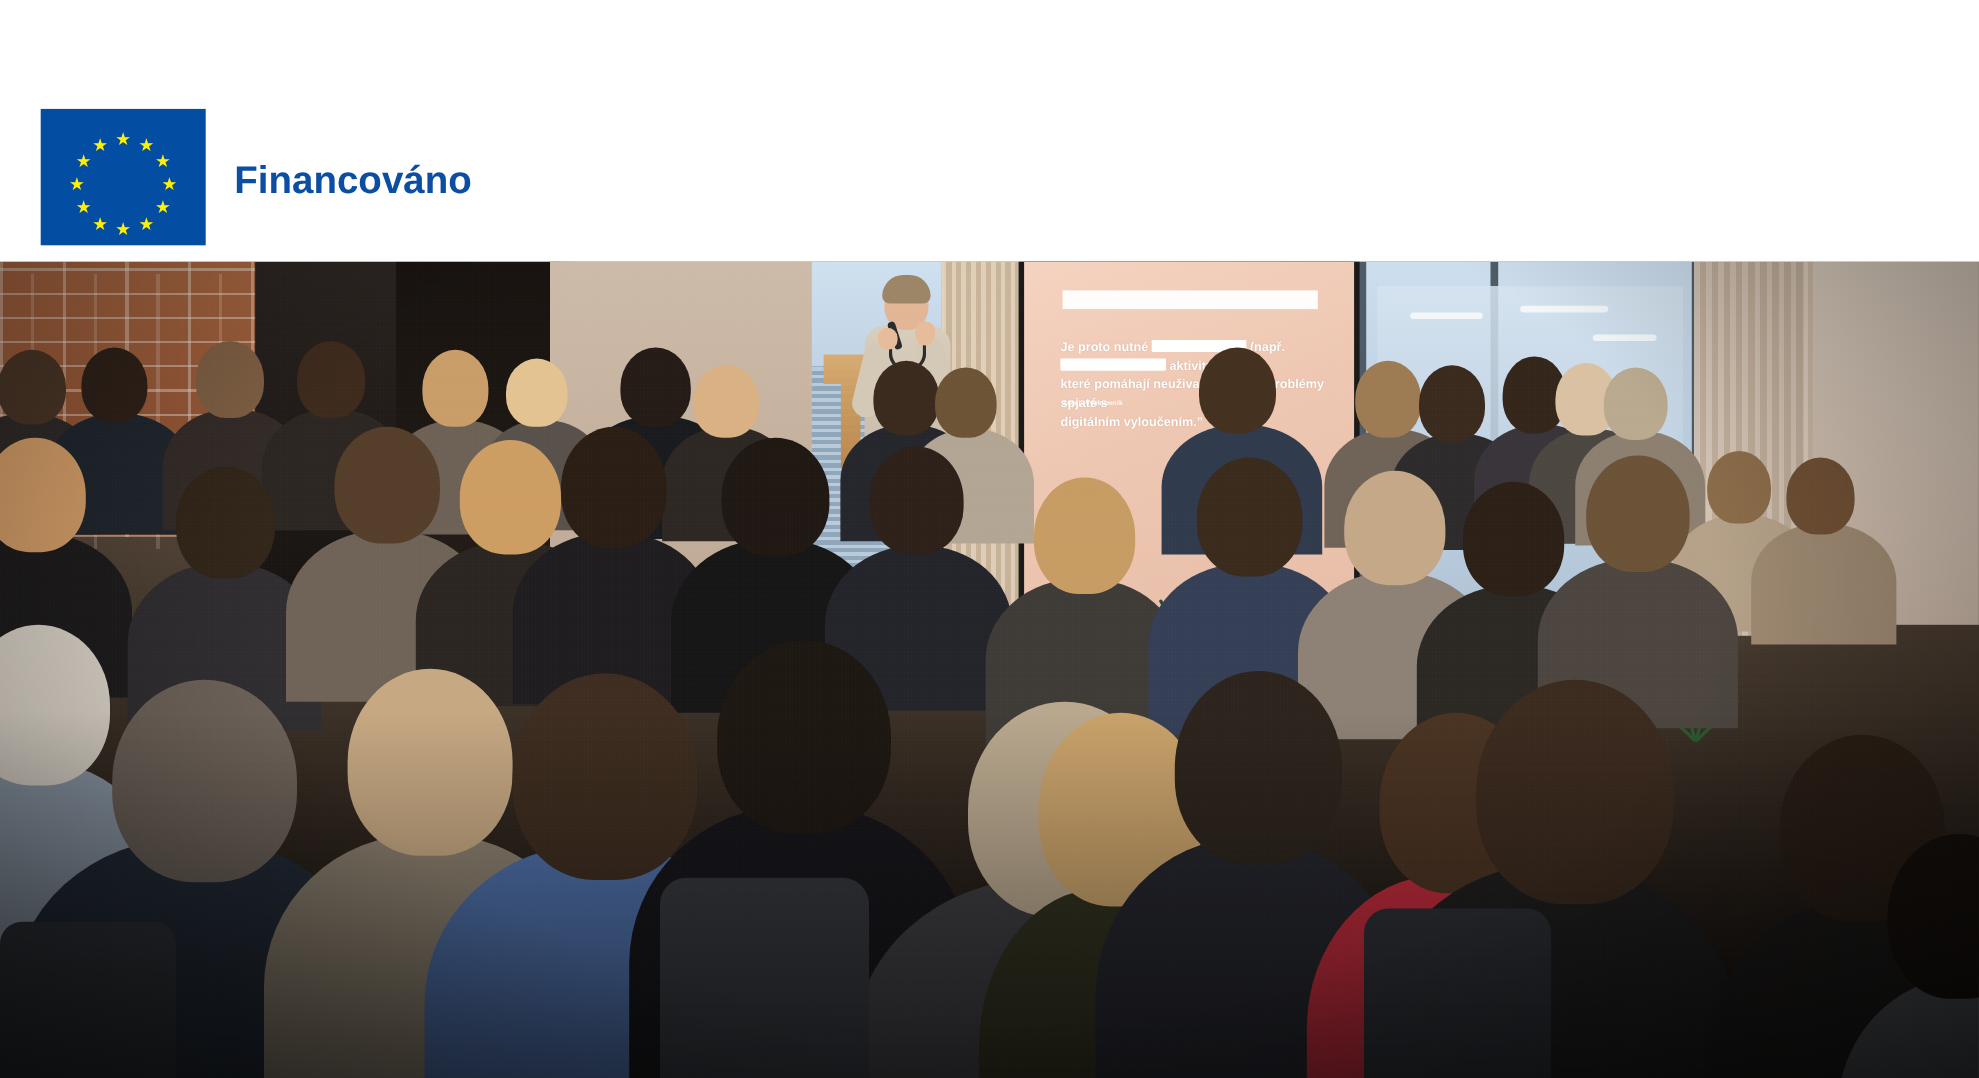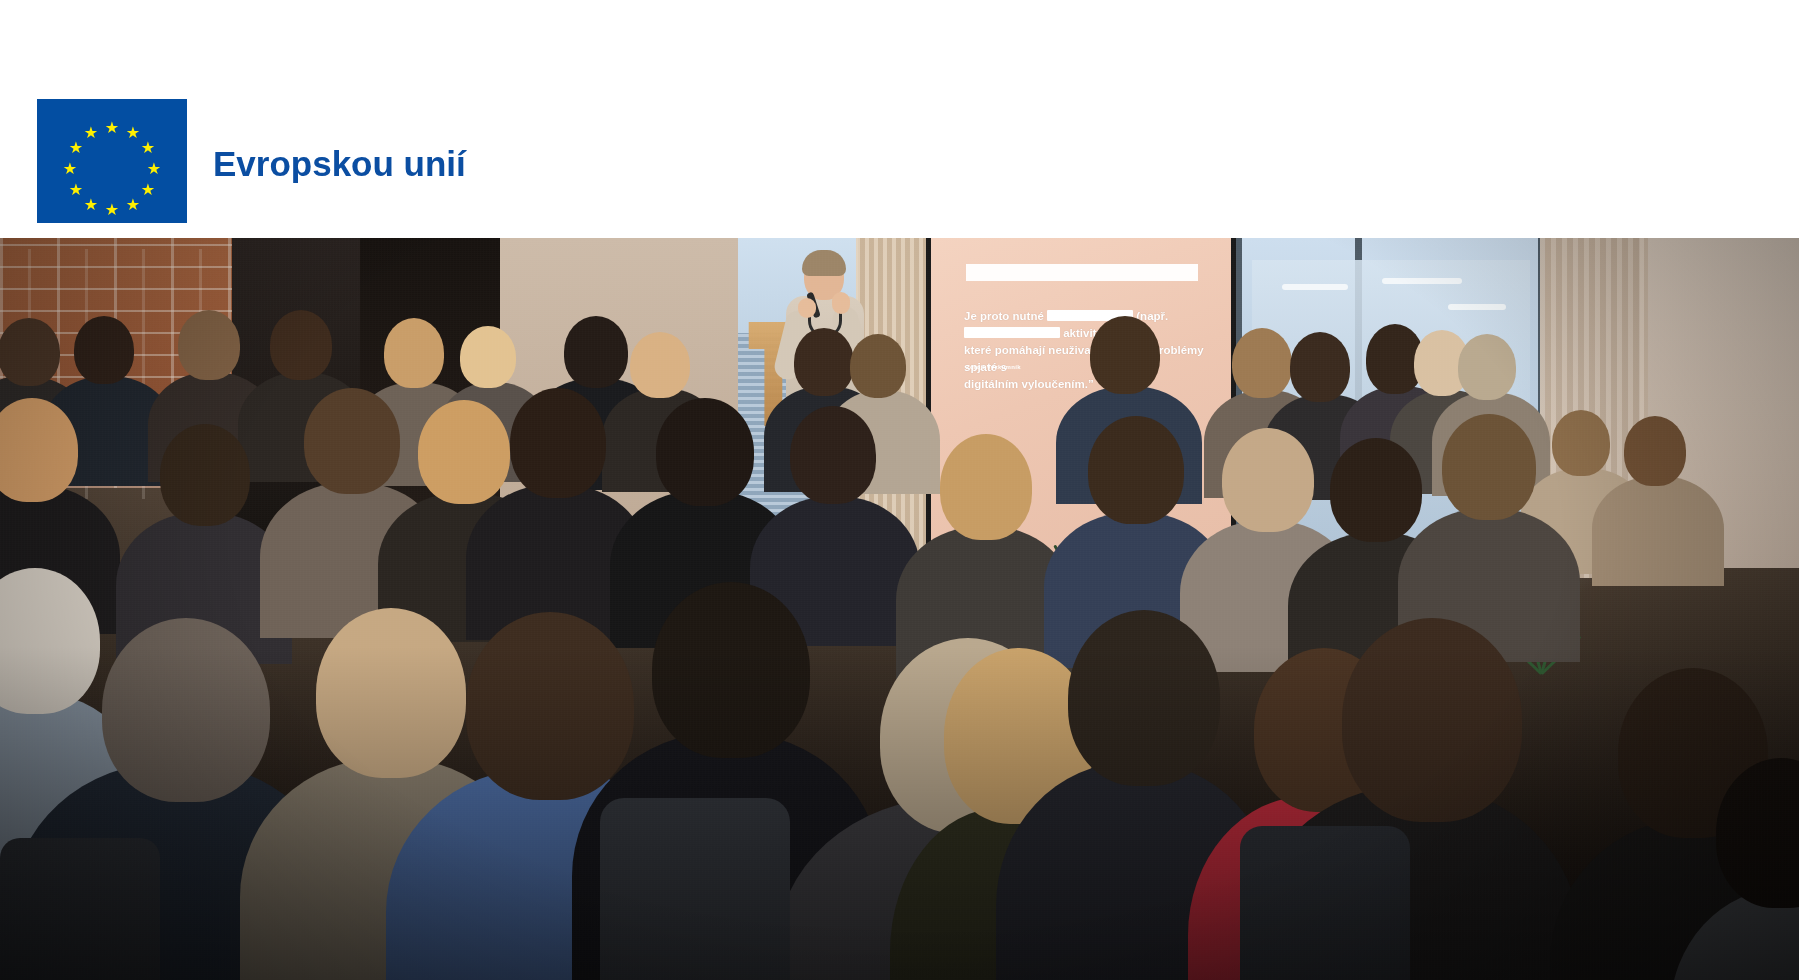--- a/index.html
+++ b/index.html
@@ -206,20 +206,21 @@
         <span class="star-glyph" style="left:75px;top:111px;">★</span>
         <span class="star-glyph" style="left:54px;top:106px;">★</span>
         <span class="star-glyph" style="left:39px;top:91px;">★</span>
         <span class="star-glyph" style="left:33px;top:70px;">★</span>
         <span class="star-glyph" style="left:39px;top:49px;">★</span>
         <span class="star-glyph" style="left:54px;top:34px;">★</span>
       </div>
     </div>
 
     <div class="eu-text">
+      <span class="l1">Financováno</span>
       <span class="l2">Evropskou unií</span>
     </div>
 
   </div>
 
   <div class="photo">
 
     <div class="amb"></div>
 
     <div class="wall-brick"></div>

